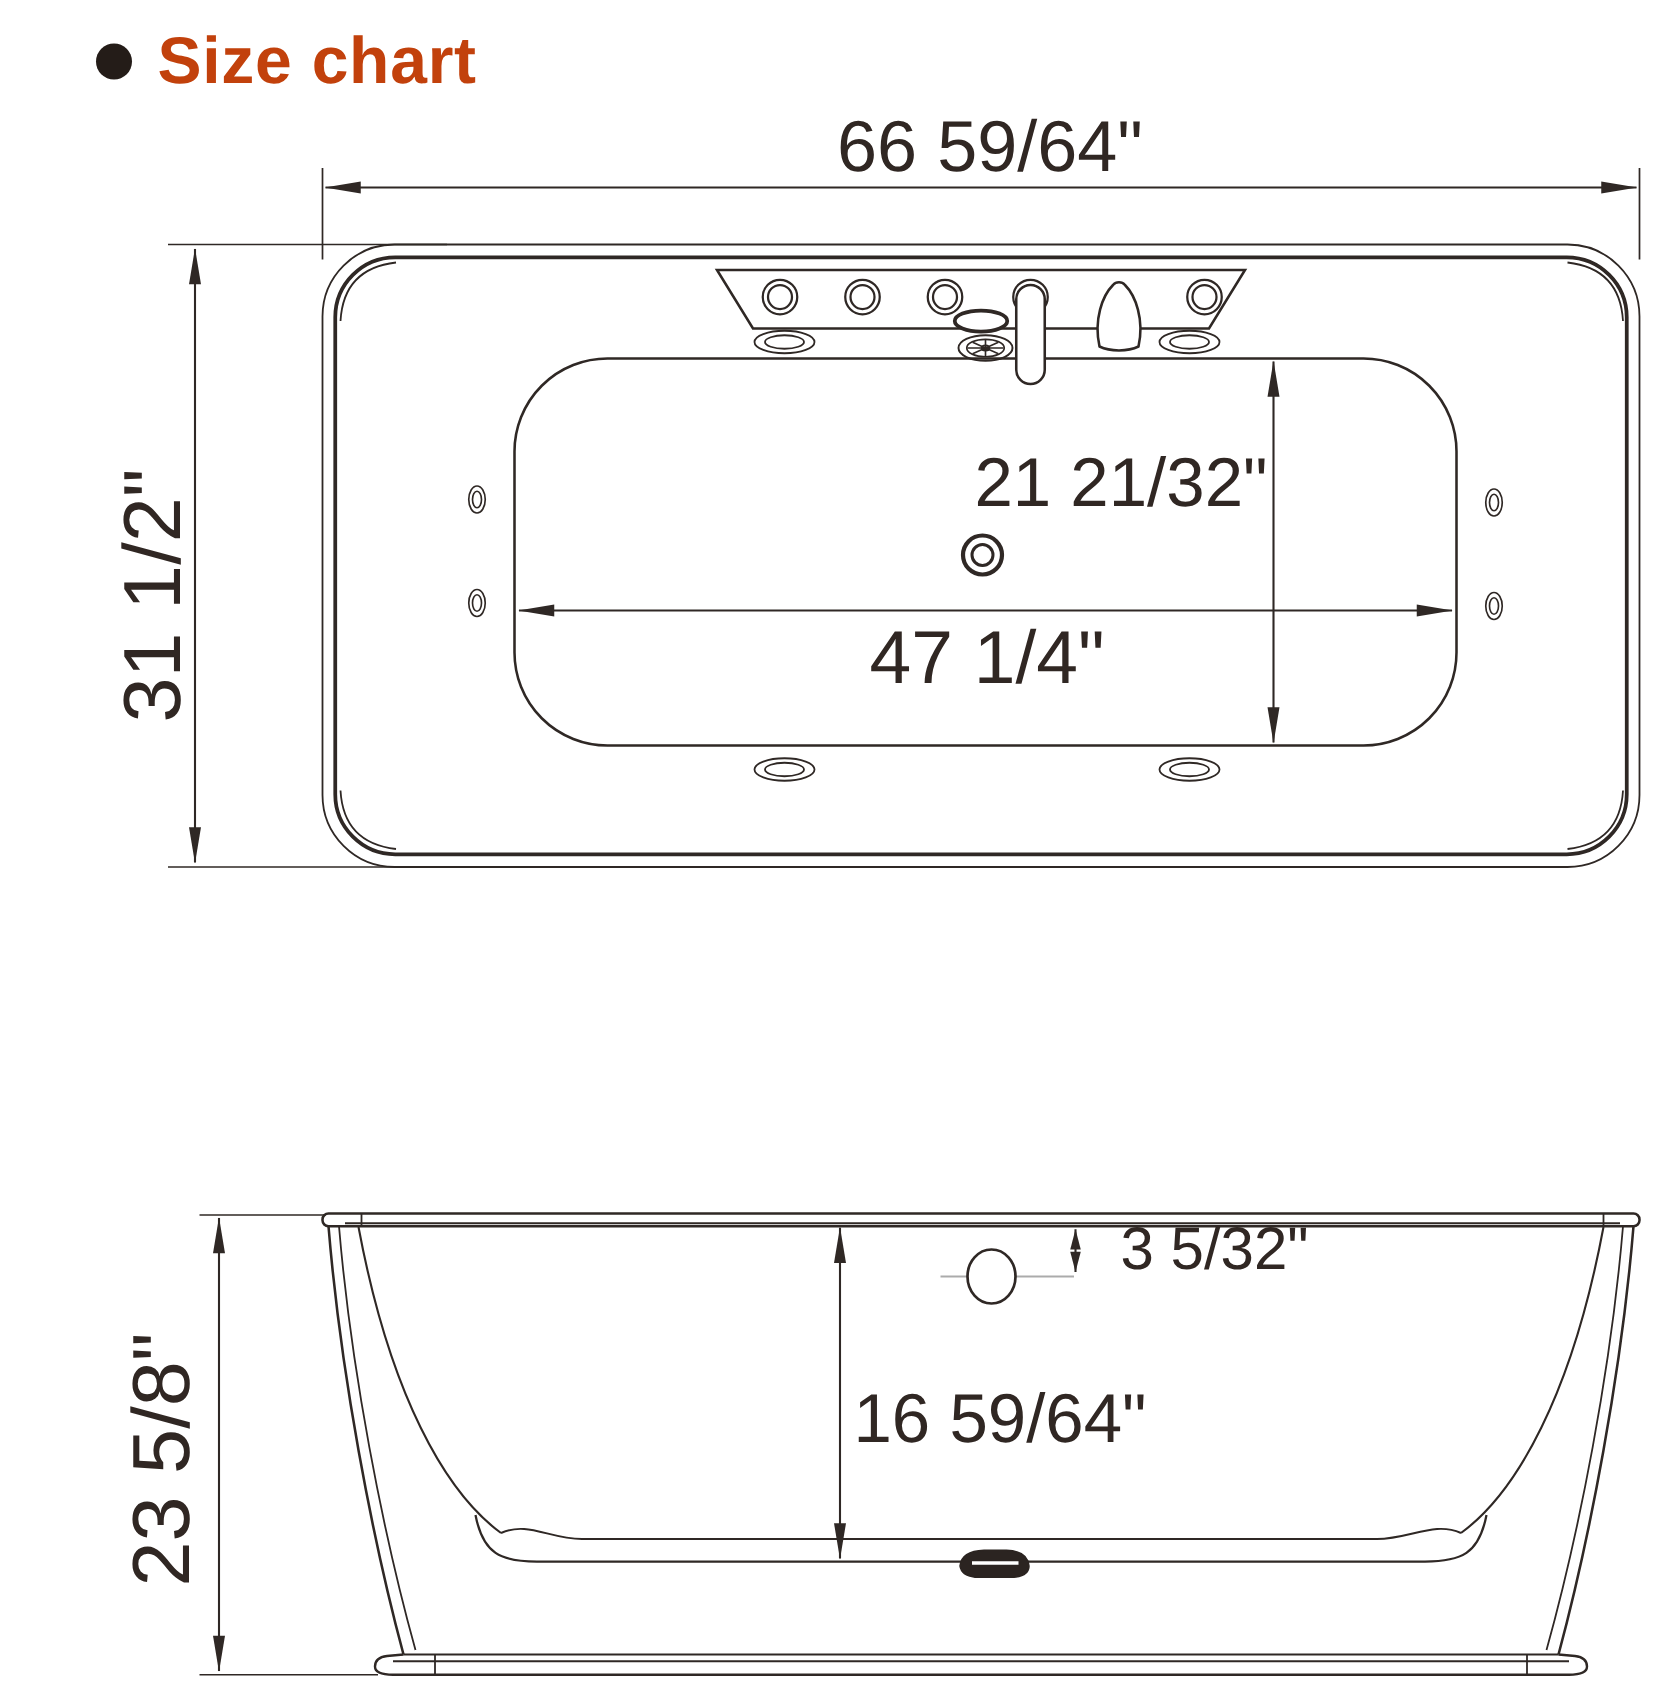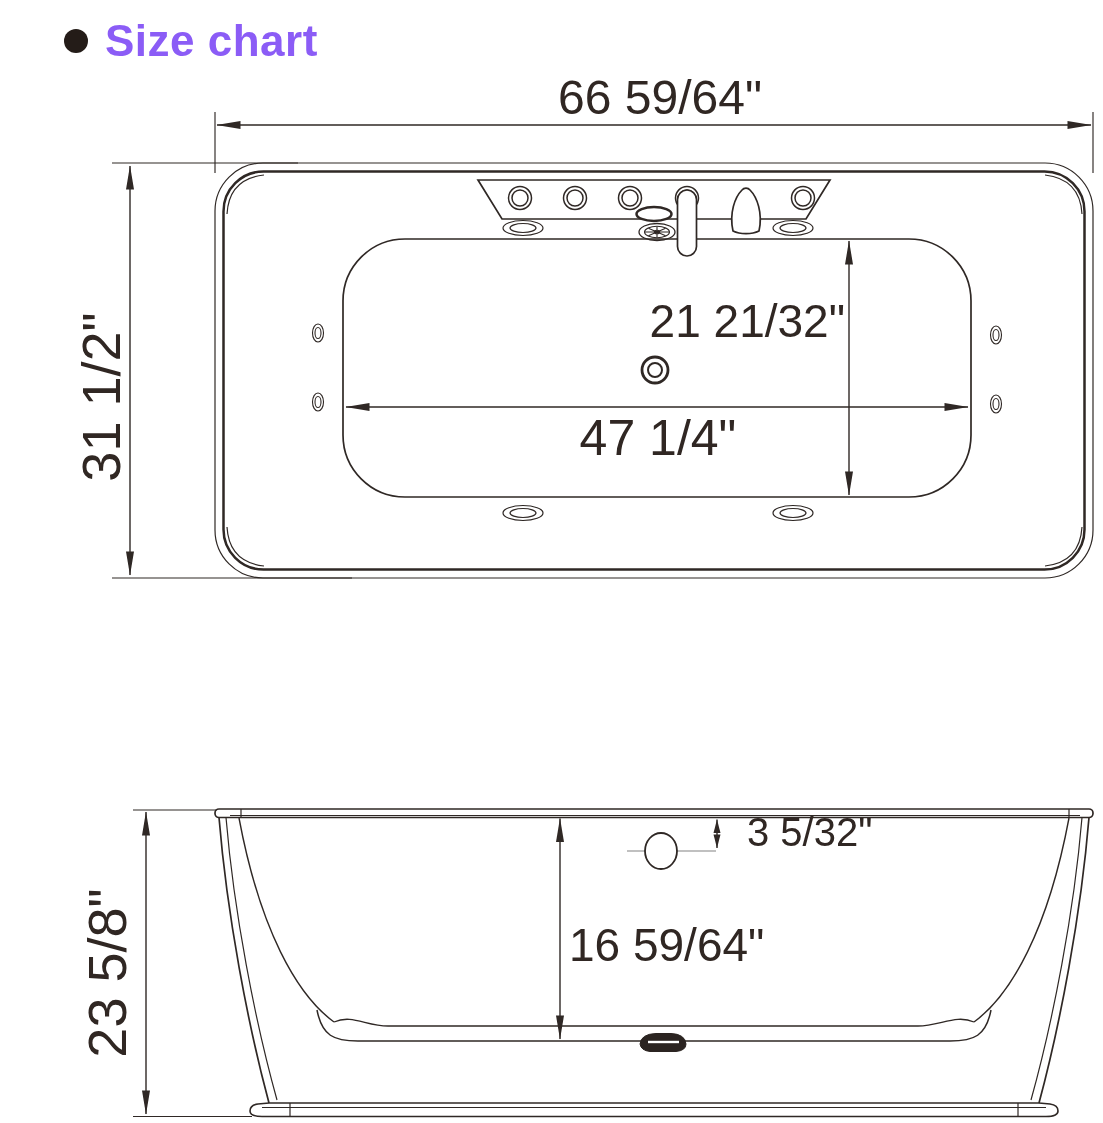--- a/index.html
+++ b/index.html
@@ -2,21 +2,21 @@
 <html><head>
 <meta charset="utf-8">
 <style>
   html,body{margin:0;padding:0;background:#ffffff;}
   .page{
     position:relative;width:1103px;height:1123px;background:#ffffff;overflow:hidden;
     font-family:"Liberation Sans", sans-serif;
   }
   .title{position:absolute;left:64px;top:16px;display:flex;align-items:center;gap:17px;}
   .bullet{width:24px;height:24px;border-radius:50%;background:#241c18;display:inline-block;}
-  .title-text{font-size:44px;font-weight:bold;color:#8b5cf6;letter-spacing:0.5px;}
+  .title-text{font-size:44px;font-weight:bold;color:#c2410c;letter-spacing:0.5px;}
   svg{position:absolute;left:0;top:0;}
   .ln{stroke:#2f2825;fill:none;}
   .wfill{fill:#ffffff;}
   .thin{stroke-width:1.2;}
   .med{stroke-width:1.7;}
   .bold{stroke-width:2.5;}
   .dimline{stroke:#2f2825;stroke-width:1.4;fill:none;}
   .extline{stroke:#2f2825;stroke-width:1.15;fill:none;}
   .grayline{stroke:#ababab;stroke-width:1.4;fill:none;}
   .dimtext{fill:#302723;}

